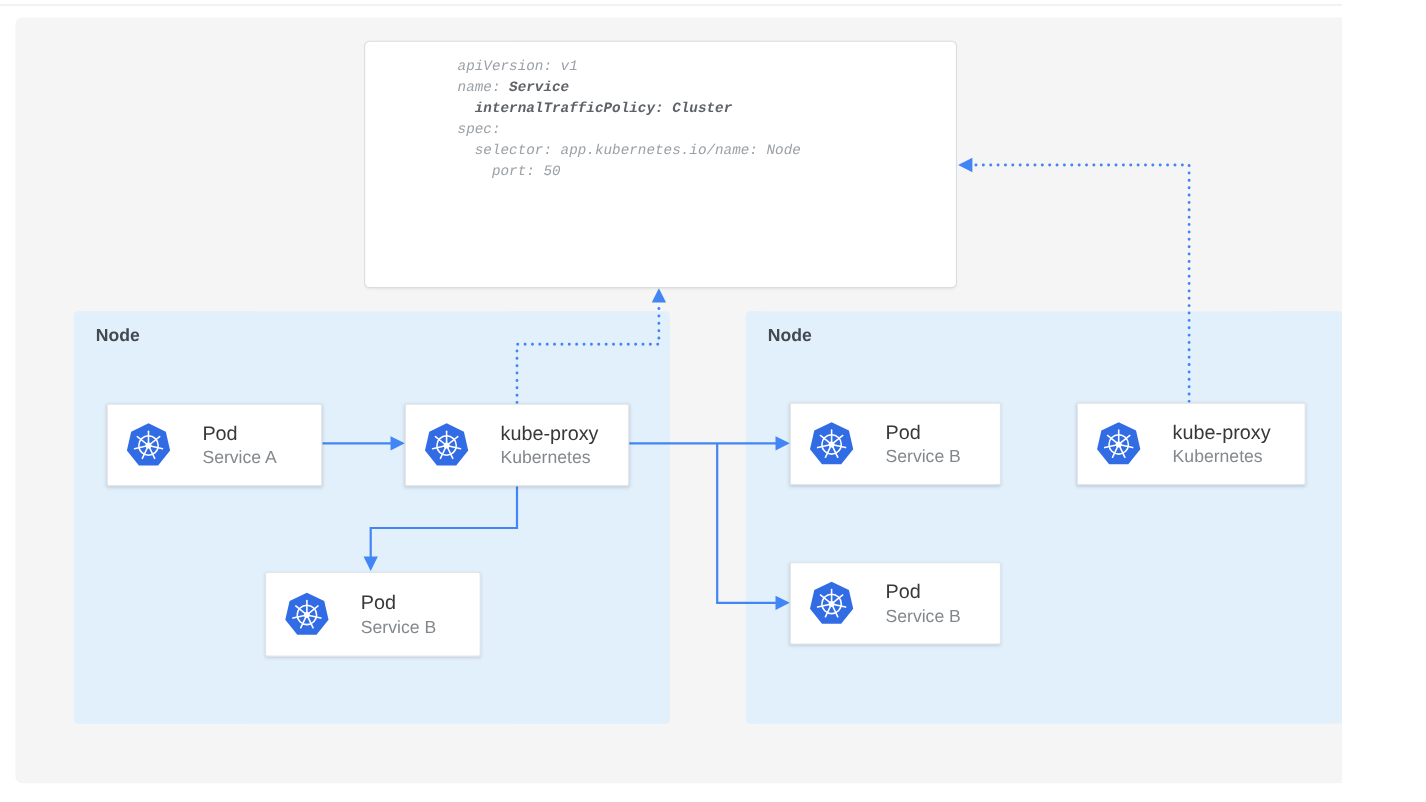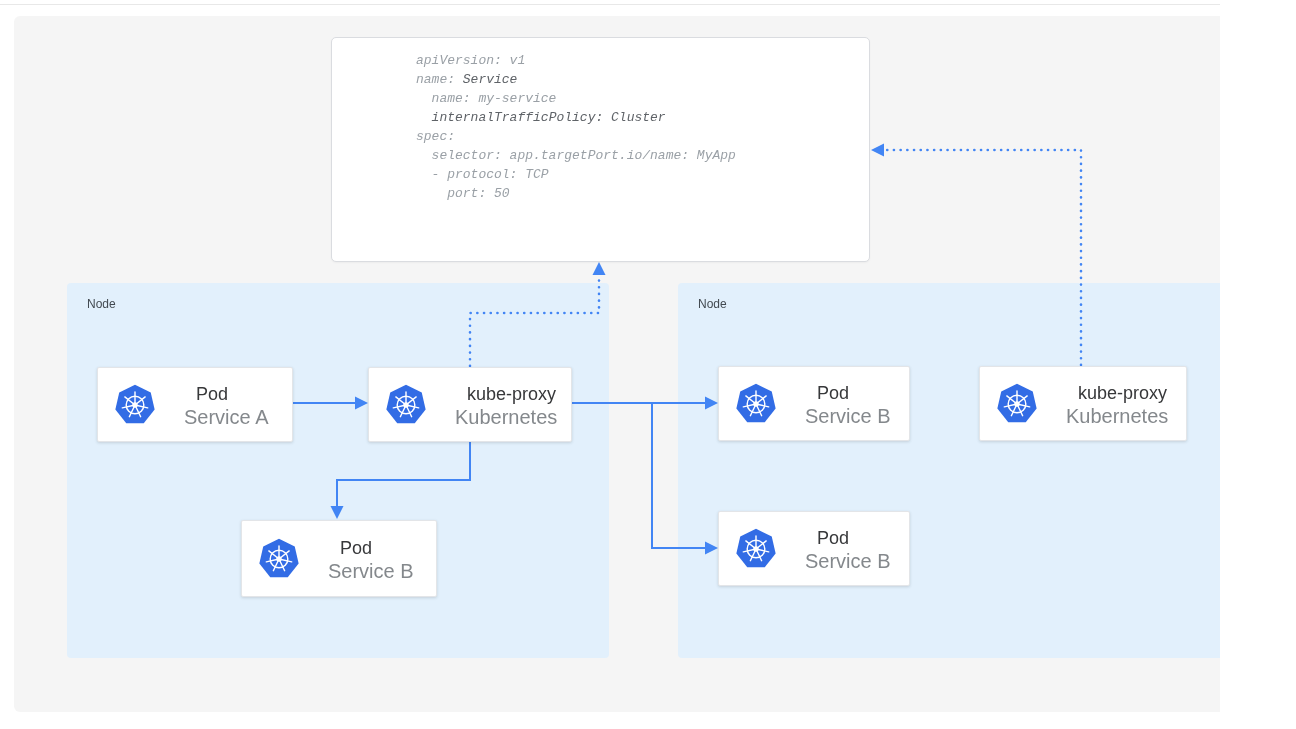--- a/index.html
+++ b/index.html
@@ -44,40 +44,41 @@
   .code-line {
     font-family: "Liberation Mono", "DejaVu Sans Mono", monospace;
     font-style: italic;
     font-size: 13px;
     line-height: 19px;
     color: #9aa0a6;
     white-space: pre;
   }
   .code-line .seg { white-space: pre; }
   .code-line .seg.b {
-    font-weight: normal;
+    font-weight: bold;
     color: #5f6368;
   }
 
   
   .node-panel {
     position: absolute;
     top: 283px;
     height: 375px;
     background: #e2f0fc;
     border-radius: 4px;
     z-index: 1;
   }
   .node-panel.left  { left: 67px;  width: 542px; }
   .node-panel.right { left: 678px; width: 545px; }
   .node-label {
     position: absolute;
     left: 20px; top: 14px;
-    font-size: 12px;
+    font-size: 16px;
     color: #424950;
+    font-weight: bold;
   }
 
   
   .card {
     position: absolute;
     background: #ffffff;
     border: 1px solid #e3e5e8;
     border-radius: 2px;
     box-shadow: 0 1px 3px rgba(60,64,67,0.18);
     display: flex;
@@ -85,24 +86,23 @@
     padding-left: 16px;
     gap: 28px;
     z-index: 10;
   }
   .card .k8s-icon { width: 42px; height: 42px; flex: 0 0 auto; }
   .card .card-text { display: flex; flex-direction: column; gap: 2px; }
   .card .card-title {
     font-size: 18px;
     color: #37383a;
     line-height: 22px;
-    margin-left: 12px;
   }
   .card .card-subtitle {
-    font-size: 20px;
+    font-size: 16px;
     color: #84888c;
     line-height: 20px;
   }
 
   #card-pod-a        { left: 97px;  top: 367px; width: 196px; height: 75px; }
   #card-kp-left      { left: 368px; top: 367px; width: 204px; height: 75px; }
   #card-pod-b-left   { left: 241px; top: 520px; width: 196px; height: 77px; }
   #card-pod-b-rt     { left: 718px; top: 366px; width: 192px; height: 75px; }
   #card-kp-right     { left: 979px; top: 366px; width: 208px; height: 75px; }
   #card-pod-b-rb     { left: 718px; top: 511px; width: 192px; height: 75px; }
@@ -183,25 +183,23 @@
 
     <g>
       <path class="dotted-line" d="M1081,365 V150 H884"></path>
       <polygon class="arrow-head" points="871,150 884,143.5 884,156.5"></polygon>
     </g>
   </svg>
 
   <div class="yaml-box">
     <div class="code-line"><span class="seg">apiVersion: v1</span></div>
     <div class="code-line"><span class="seg">name: </span><span class="seg b">Service</span></div>
-    <div class="code-line"><span class="seg">  name: my-service</span></div>
     <div class="code-line"><span class="seg">  </span><span class="seg b">internalTrafficPolicy: Cluster</span></div>
     <div class="code-line"><span class="seg">spec:</span></div>
-    <div class="code-line"><span class="seg">  selector: app.targetPort.io/name: MyApp</span></div>
-    <div class="code-line"><span class="seg">  - protocol: TCP</span></div>
+    <div class="code-line"><span class="seg">  selector: app.kubernetes.io/name: Node</span></div>
     <div class="code-line"><span class="seg">    port: 50</span></div>
   </div>
 
   <div class="node-panel left">
     <div class="node-label">Node</div>
   </div>
 
   <div class="node-panel right">
     <div class="node-label">Node</div>
   </div>

